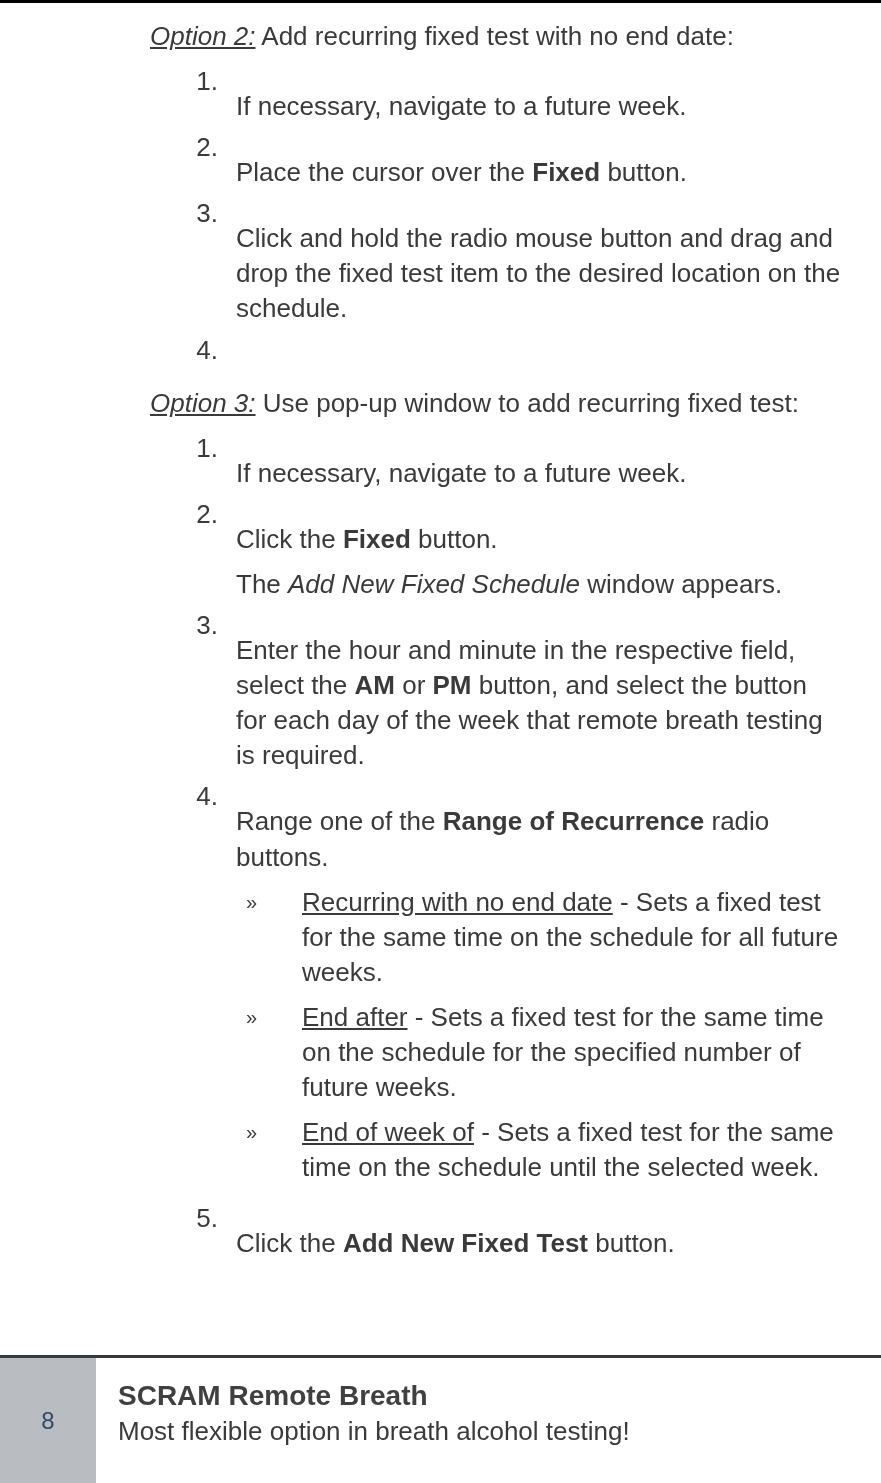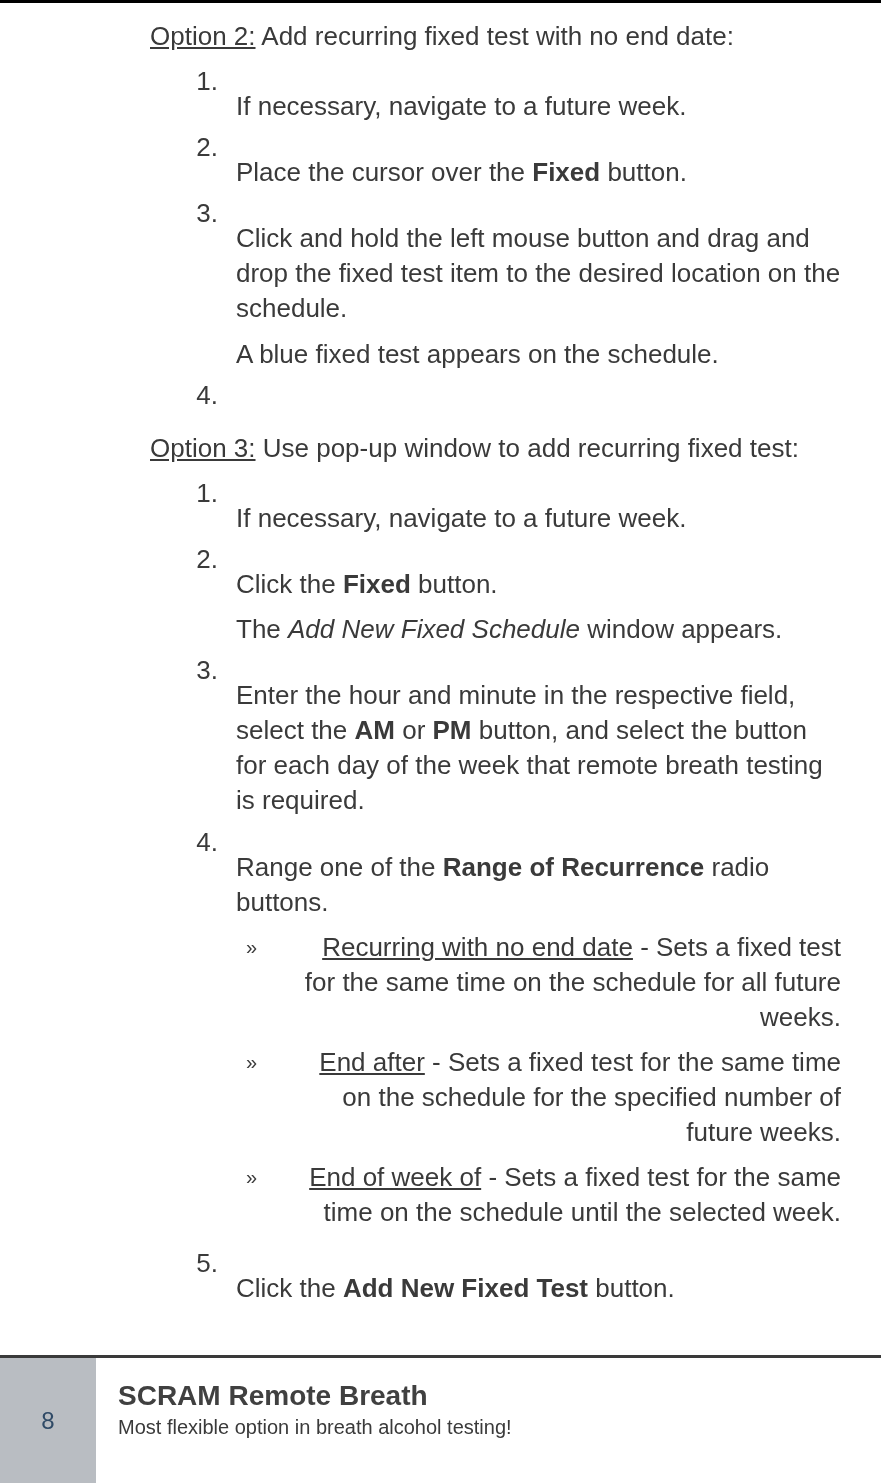--- a/index.html
+++ b/index.html
@@ -1,37 +1,37 @@
 <!DOCTYPE html>
 <html><head>
 <meta charset="utf-8">
 <style>
   * { margin: 0; padding: 0; box-sizing: border-box; }
   html, body { width: 881px; height: 1483px; font-family: Verdana, Geneva, sans-serif; background: #fff; color: #3a3a3a; }
   .page { width: 881px; height: 1483px; position: relative; border-top: 3px solid #000; }
   .content { padding: 16px 40px 0 150px; font-size: 26px; line-height: 1.35; }
   .opt-head { margin-bottom: 10px; }
-  .opt-label { text-decoration: underline; }
+  .opt-label { text-decoration: underline; font-style: italic; }
   ol.main { list-style: none; margin: 0 0 18px 0; padding: 0; }
   ol.main > li { display: flex; margin: 6px 0 6px 40px; }
   .num { width: 46px; flex-shrink: 0; text-align: right; padding-right: 18px; }
   .body { flex: 1; margin-top: 25px; }
   .result { margin-top: 10px; }
   .sub { list-style: none; margin: 8px 0 0 0; padding: 0; }
   .sub > li { display: flex; margin: 10px 0 10px 10px; }
   .chev { width: 56px; flex-shrink: 0; font-size: 20px; padding-top: 4px; }
-  .sub-body { flex: 1; text-align: right; }
+  .sub-body { flex: 1; }
   .u { text-decoration: underline; }
   .i { font-style: italic; }
   .b { font-weight: bold; text-align: right; }
   .footer { position: absolute; left: 0; right: 0; bottom: 0; height: 128px; border-top: 3px solid #3a3a3a; display: flex; align-items: stretch; }
   .pg-box { width: 96px; background: #b9bdc2; display: flex; align-items: center; justify-content: center; color: #2f4a66; font-size: 24px; }
   .ftext { padding: 22px 0 0 22px; }
   .ftitle { color: #404040; font-weight: bold; font-size: 28px; }
-  .fsub { color: #3a3a3a; font-size: 20px; margin-top: 4px; }
+  .fsub { color: #3a3a3a; font-size: 26px; margin-top: 4px; }
 </style>
 </head>
 <body>
 
 <div class="page">
   <div class="content">
 
     <div class="opt-head">
       <span class="opt-label">Option 2:</span><span> Add recurring fixed test with no end date:</span>
     </div>
@@ -40,22 +40,21 @@
         <div class="num">1.</div>
         <div class="body">If necessary, navigate to a future week.</div>
       </li>
       <li>
         <div class="num">2.</div>
         <div class="body"><span>Place the cursor over the </span><span class="b">Fixed</span><span> button.</span></div>
       </li>
       <li>
         <div class="num">3.</div>
         <div class="body">
-          <div>Click and hold the left mouse button and drag and drop the fixed test item to the desired location on the schedule.</div>
-          <div class="result">A blue fixed test appears on the schedule.</div>
+          <div>Click and hold the radio mouse button and drag and drop the fixed test item to the desired location on the schedule.</div>
         </div>
       </li>
       <li>
         <div class="num">4.</div>
         <div class="body">
         </div>
       </li>
     </ol>
 
     <div class="opt-head">

